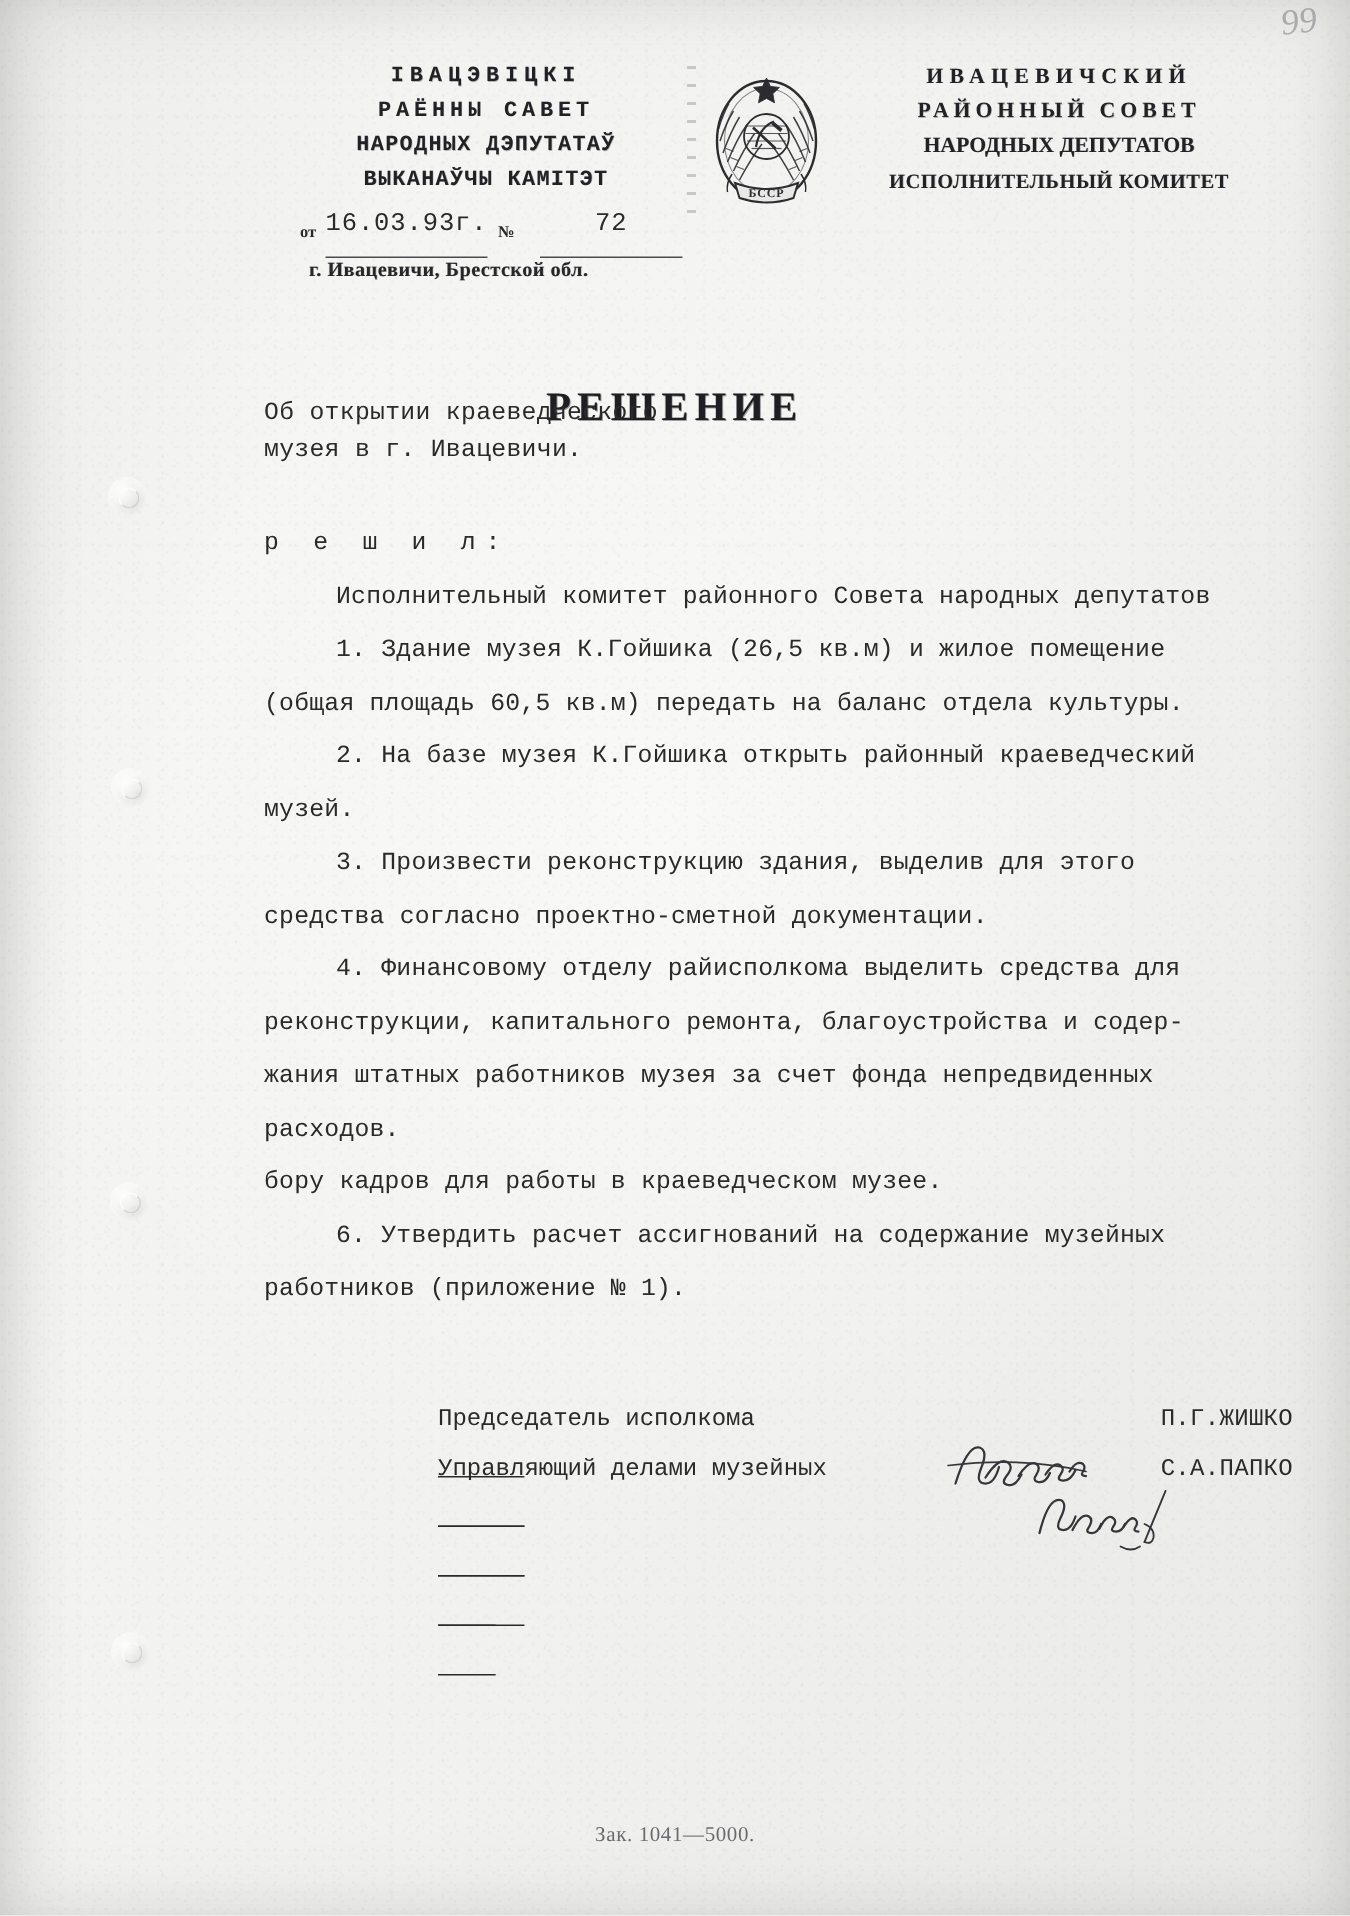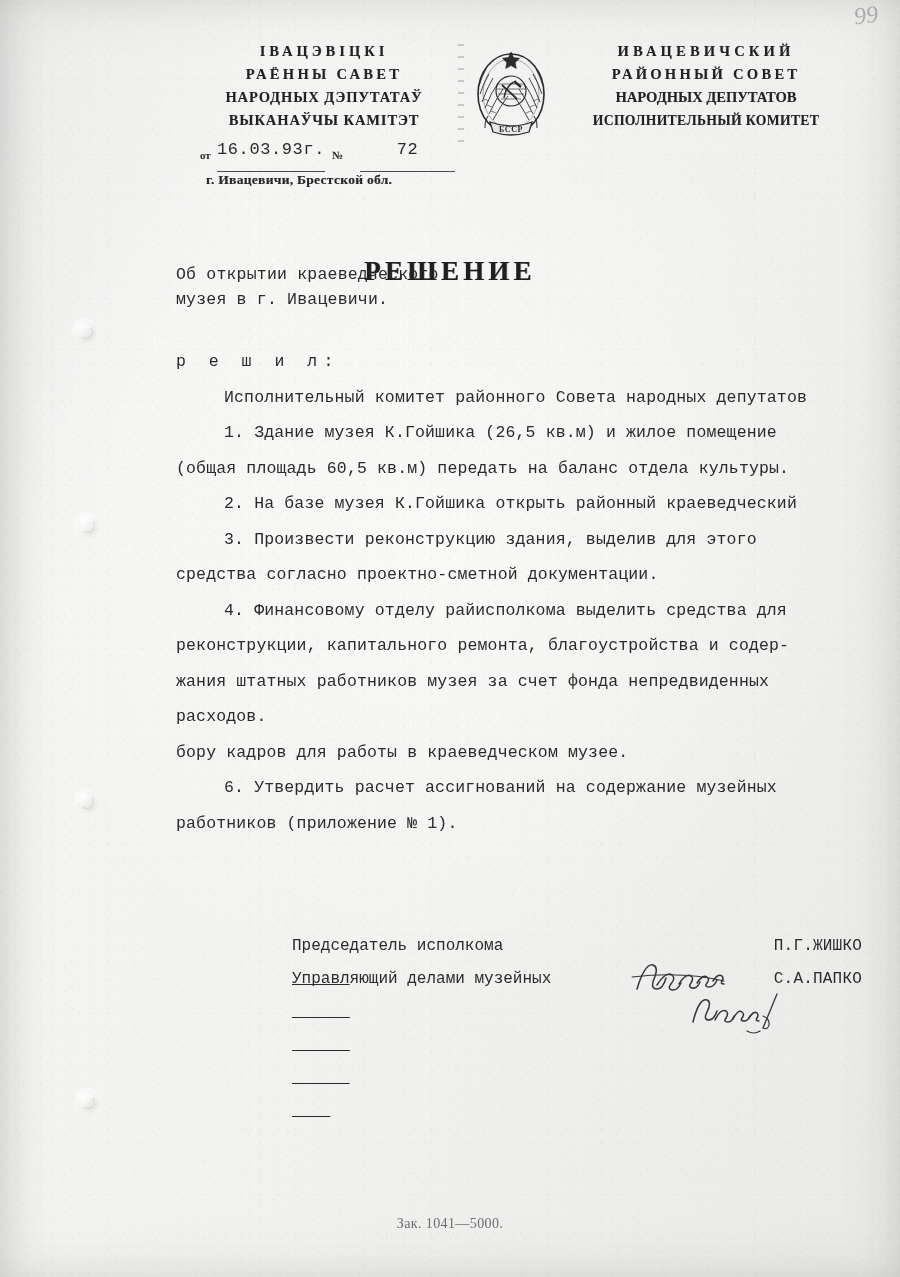--- a/index.html
+++ b/index.html
@@ -60,21 +60,21 @@
 
   
   #letterhead-left, #letterhead-right {
     position: absolute;
     font-family: "Liberation Serif", "DejaVu Serif", serif;
     font-weight: 700;
     text-align: center;
     color: #222226;
     text-shadow: 0.4px 0.35px 0 rgba(35,35,40,.3);
   }
-  #letterhead-left  { left: 196px; top: 40px;  width: 256px; }
+  #letterhead-left  { left: 196px; top: 40px;  width: 256px; font-family: Liberation Mono, monospace; }
   #letterhead-right { left: 556px; top: 40px;  width: 300px; }
 
   .lh-line { display: block; font-size: 14.5px; line-height: 23px; }
   .lh-line.spaced { letter-spacing: 3.3px; }
   #letterhead-left  .lh-line:nth-child(1) { letter-spacing: 4.0px; }
   #letterhead-right .lh-line:nth-child(1) { letter-spacing: 4.2px; }
   #letterhead-right .lh-line:nth-child(4) { font-size: 13.6px; letter-spacing: .4px; }
   #letterhead-left  .lh-line:nth-child(4) { letter-spacing: .9px; }
   #letterhead-left  .lh-line:nth-child(3) { letter-spacing: .9px; }
 
@@ -340,20 +340,21 @@
       <span class="ln" style="padding-left:48px">Исполнительный комитет районного Совета народных депутатов</span>
     </div>
 
     <div class="para">
       <span class="ln" style="padding-left:48px">1. Здание музея К.Гойшика (26,5 кв.м) и жилое помещение</span>
       <span class="ln">(общая площадь 60,5 кв.м) передать на баланс отдела культуры.</span>
     </div>
 
     <div class="para">
       <span class="ln" style="padding-left:48px">2. На базе музея К.Гойшика открыть районный краеведческий</span>
+      <span class="ln">музей.</span>
     </div>
 
     <div class="para">
       <span class="ln" style="padding-left:48px">3. Произвести реконструкцию здания, выделив для этого</span>
       <span class="ln">средства согласно проектно-сметной документации.</span>
     </div>
 
     <div class="para">
       <span class="ln" style="padding-left:48px">4. Финансовому отделу райисполкома выделить средства для</span>
       <span class="ln">реконструкции, капитального ремонта, благоустройства и содер-</span>

